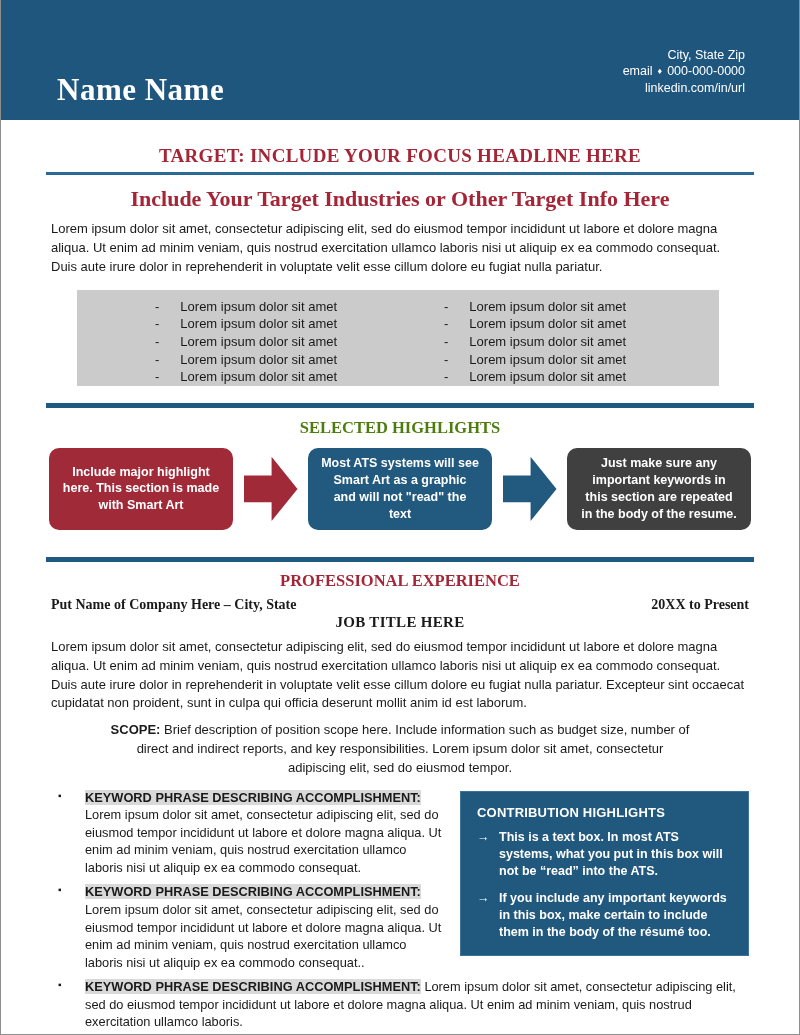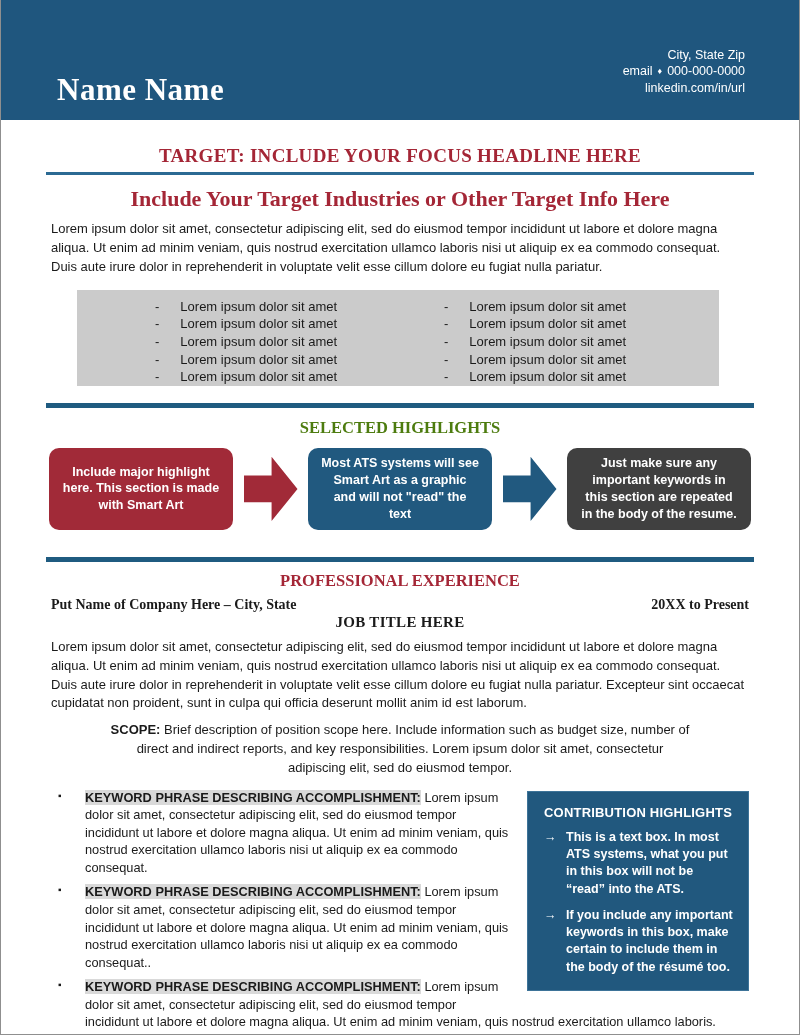--- a/index.html
+++ b/index.html
@@ -66,21 +66,21 @@
     display: flex; justify-content: space-between; margin-top: 6px;
     font-family: "Liberation Serif", serif; font-weight: bold; font-size: 14px;
   }
   .job-title { font-size: 15px; margin-top: 1px; letter-spacing: 0.3px; }
   .summary { margin-top: 7px; }
   .scope { font-size: 13px; line-height: 1.45; text-align: center; margin: 8px 58px 0 58px; }
   .scope .scope-label { font-weight: bold; }
   
   .bullets { margin-top: 11px; overflow: hidden; }
   .contribution {
-    float: right; width: 222px; margin: 2px 0 10px 14px;
+    float: right; width: 289px; margin: 2px 0 10px 14px;
     color: #ffffff; padding: 13px 15px 14px 16px; border: 1px solid #3d7398;
   }
   .cb-title { font-weight: bold; font-size: 13px; letter-spacing: 0.2px; }
   .cb-item { display: flex; margin-top: 9px; font-weight: bold; font-size: 12.5px; line-height: 1.38; }
   .cb-arrow { flex: 0 0 22px; }
   .bullet {
     position: relative; padding-left: 34px; margin-bottom: 7px;
     font-size: 12.8px; line-height: 1.37;
   }
   .bullet::before {

